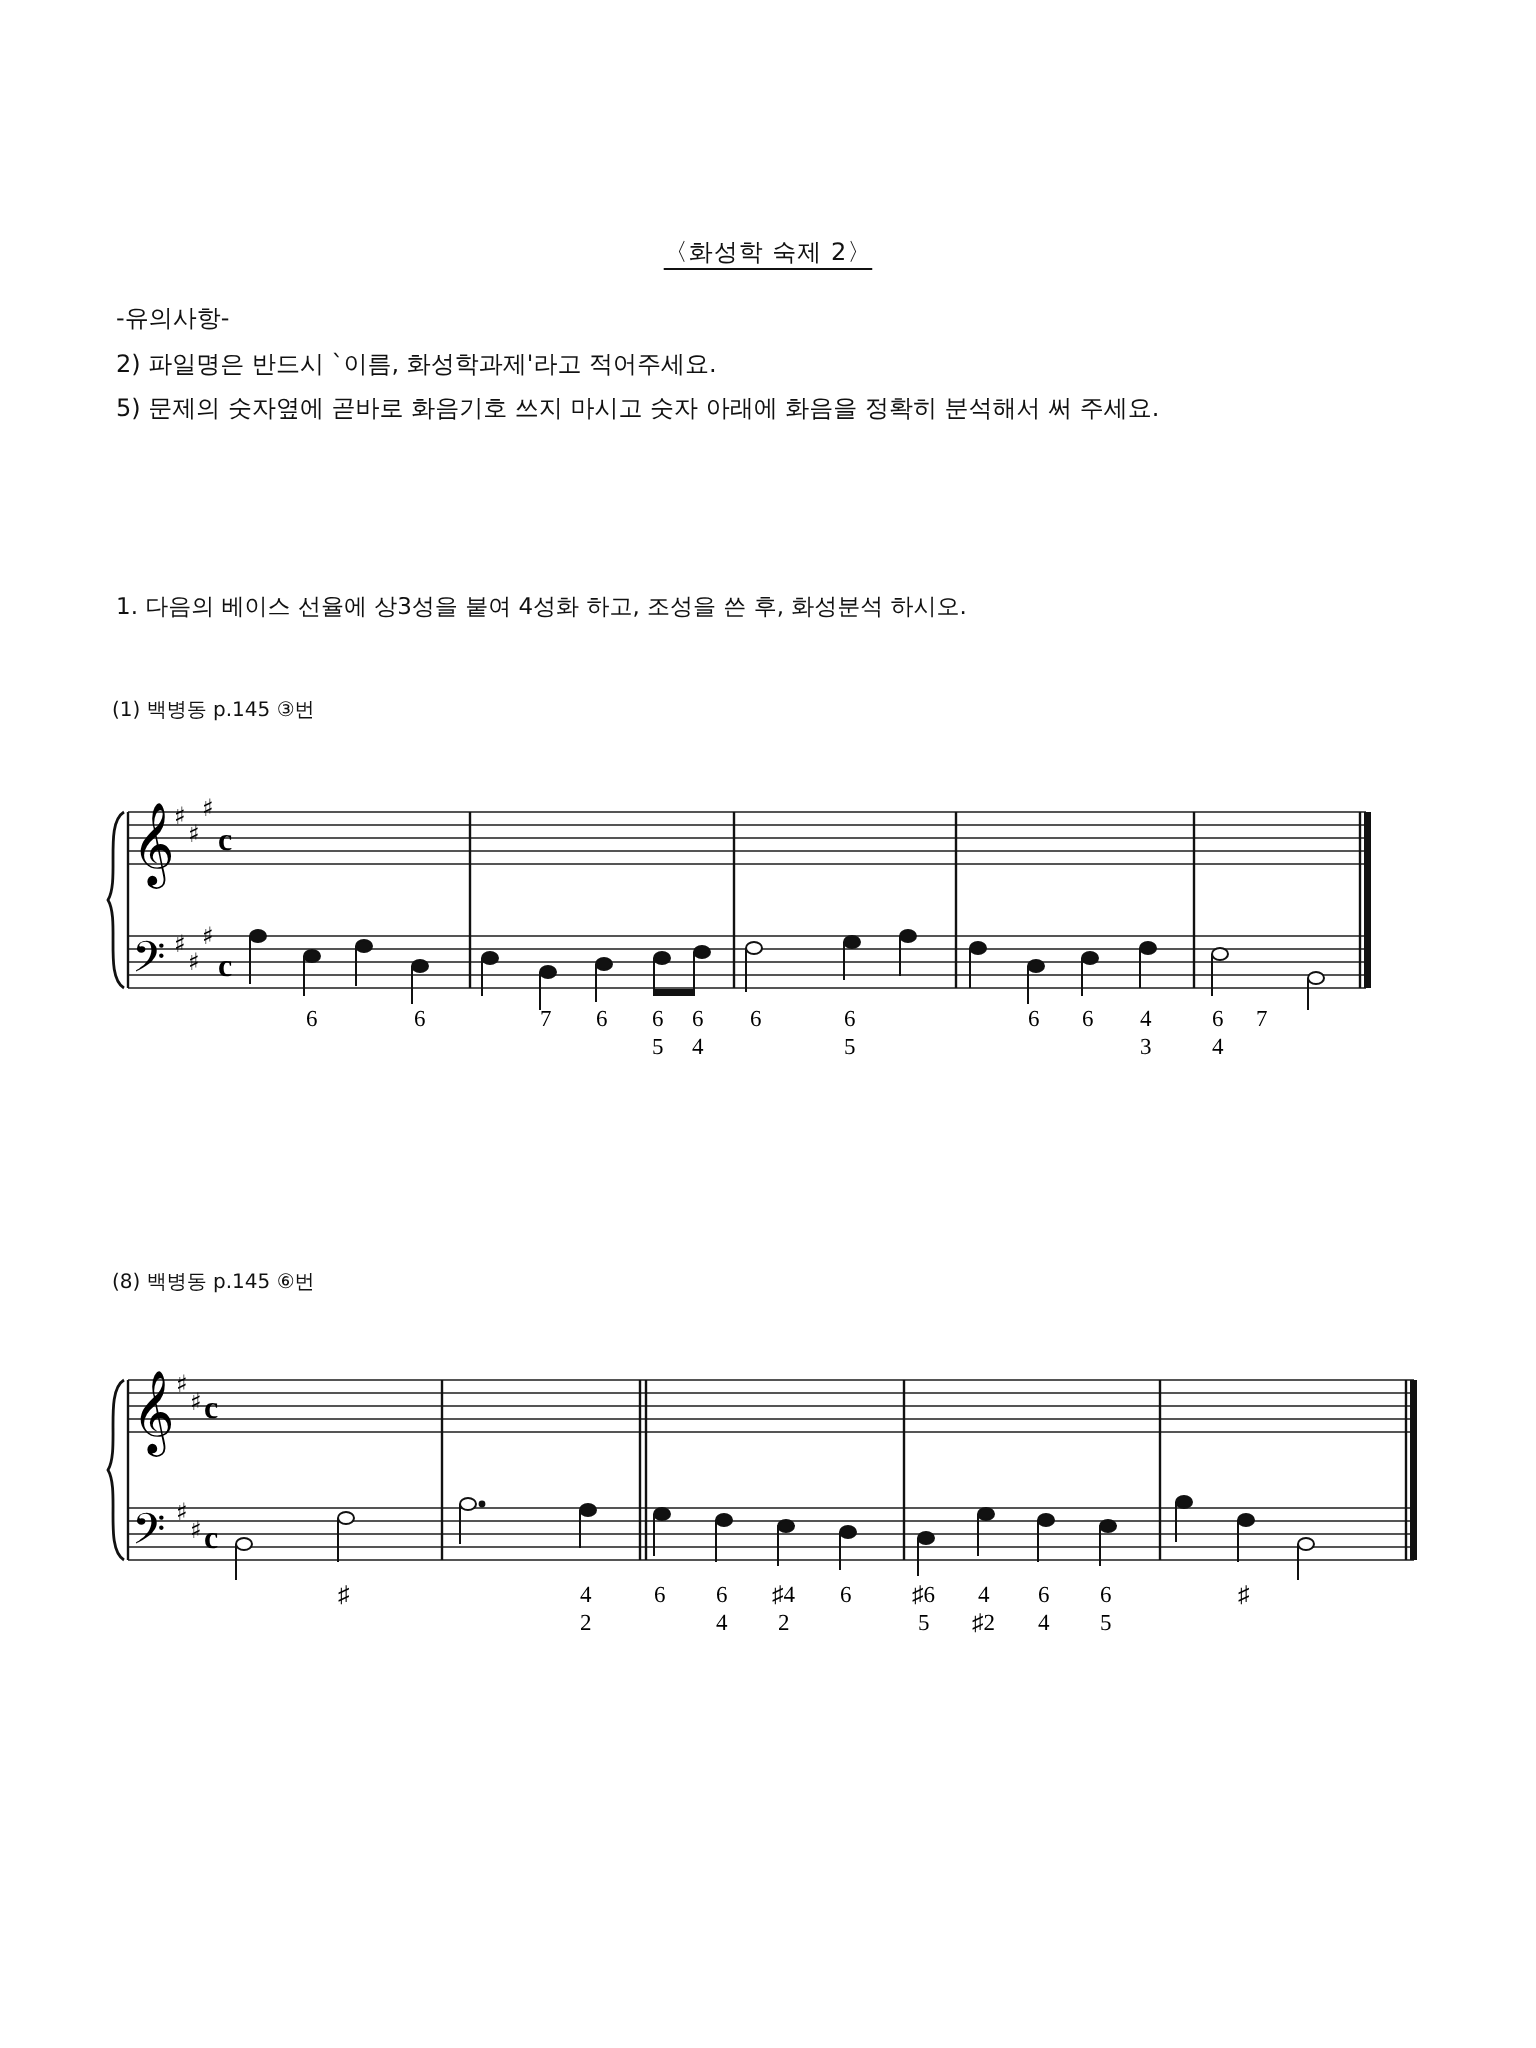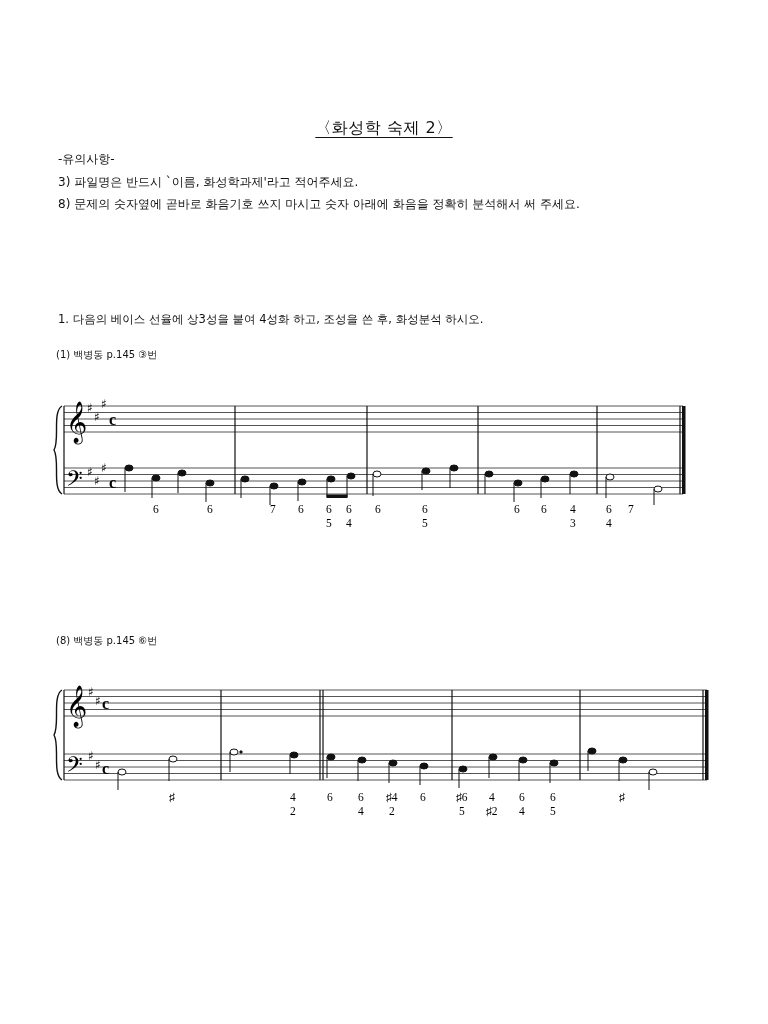--- a/index.html
+++ b/index.html
@@ -1,37 +1,37 @@
 <!DOCTYPE html>
 <html><head>
 <meta charset="utf-8">
 <style>
   html, body { margin: 0; padding: 0; background: #ffffff; }
   body { width: 768px; height: 1024px; position: relative; overflow: hidden;
          font-family: "DejaVu Serif", "Liberation Serif", serif; color: #111; }
   .title { position: absolute; top: 118px; left: 0; width: 768px; text-align: center;
-           font-family: "DejaVu Sans", sans-serif; font-size: 16px; }
+           font-family: "DejaVu Sans", sans-serif; font-size: 12px; }
   .title span { text-decoration: underline; text-underline-offset: 4px; letter-spacing: 0.5px; }
   .notes { position: absolute; left: 58px; top: 148px; font-family: "DejaVu Sans", sans-serif;
            font-size: 12px; line-height: 22.5px; }
   .notes div { white-space: nowrap; }
-  .q1 { position: absolute; left: 58px; top: 312px; font-family: "DejaVu Sans", sans-serif; font-size: 11.5px; }
+  .q1 { position: absolute; left: 58px; top: 296px; font-family: "DejaVu Sans", sans-serif; font-size: 11.5px; }
   .sub { position: absolute; left: 56px; font-family: "DejaVu Sans", sans-serif; font-size: 10px; }
   svg.score { position: absolute; left: 0; }
   .fig { font-family: "Liberation Serif", "DejaVu Serif", serif; font-size: 11.5px; }
 </style>
 </head>
 <body>
 
 <div class="title"><span>〈화성학 숙제 2〉</span></div>
 
 <div class="notes">
   <div>-유의사항-</div>
-  <div>3) 파일명은 반드시 `이름, 화성학과제'라고 적어주세요.</div>
-  <div>8) 문제의 숫자옆에 곧바로 화음기호 쓰지 마시고 숫자 아래에 화음을 정확히 분석해서 써 주세요.</div>
+  <div>2) 파일명은 반드시 `이름, 화성학과제'라고 적어주세요.</div>
+  <div>5) 문제의 숫자옆에 곧바로 화음기호 쓰지 마시고 숫자 아래에 화음을 정확히 분석해서 써 주세요.</div>
 </div>
 
 <div class="q1">1. 다음의 베이스 선율에 상3성을 붙여 4성화 하고, 조성을 쓴 후, 화성분석 하시오.</div>
 
 <div class="sub" style="top:348px">(1) 백병동 p.145 ③번</div>
 <div class="sub" style="top:634px">(8) 백병동 p.145 ⑥번</div>
 
 <svg class="score" style="top:380px" width="768" height="170" viewBox="0 380 768 170">
   <g stroke="#555" stroke-width="1">
 

